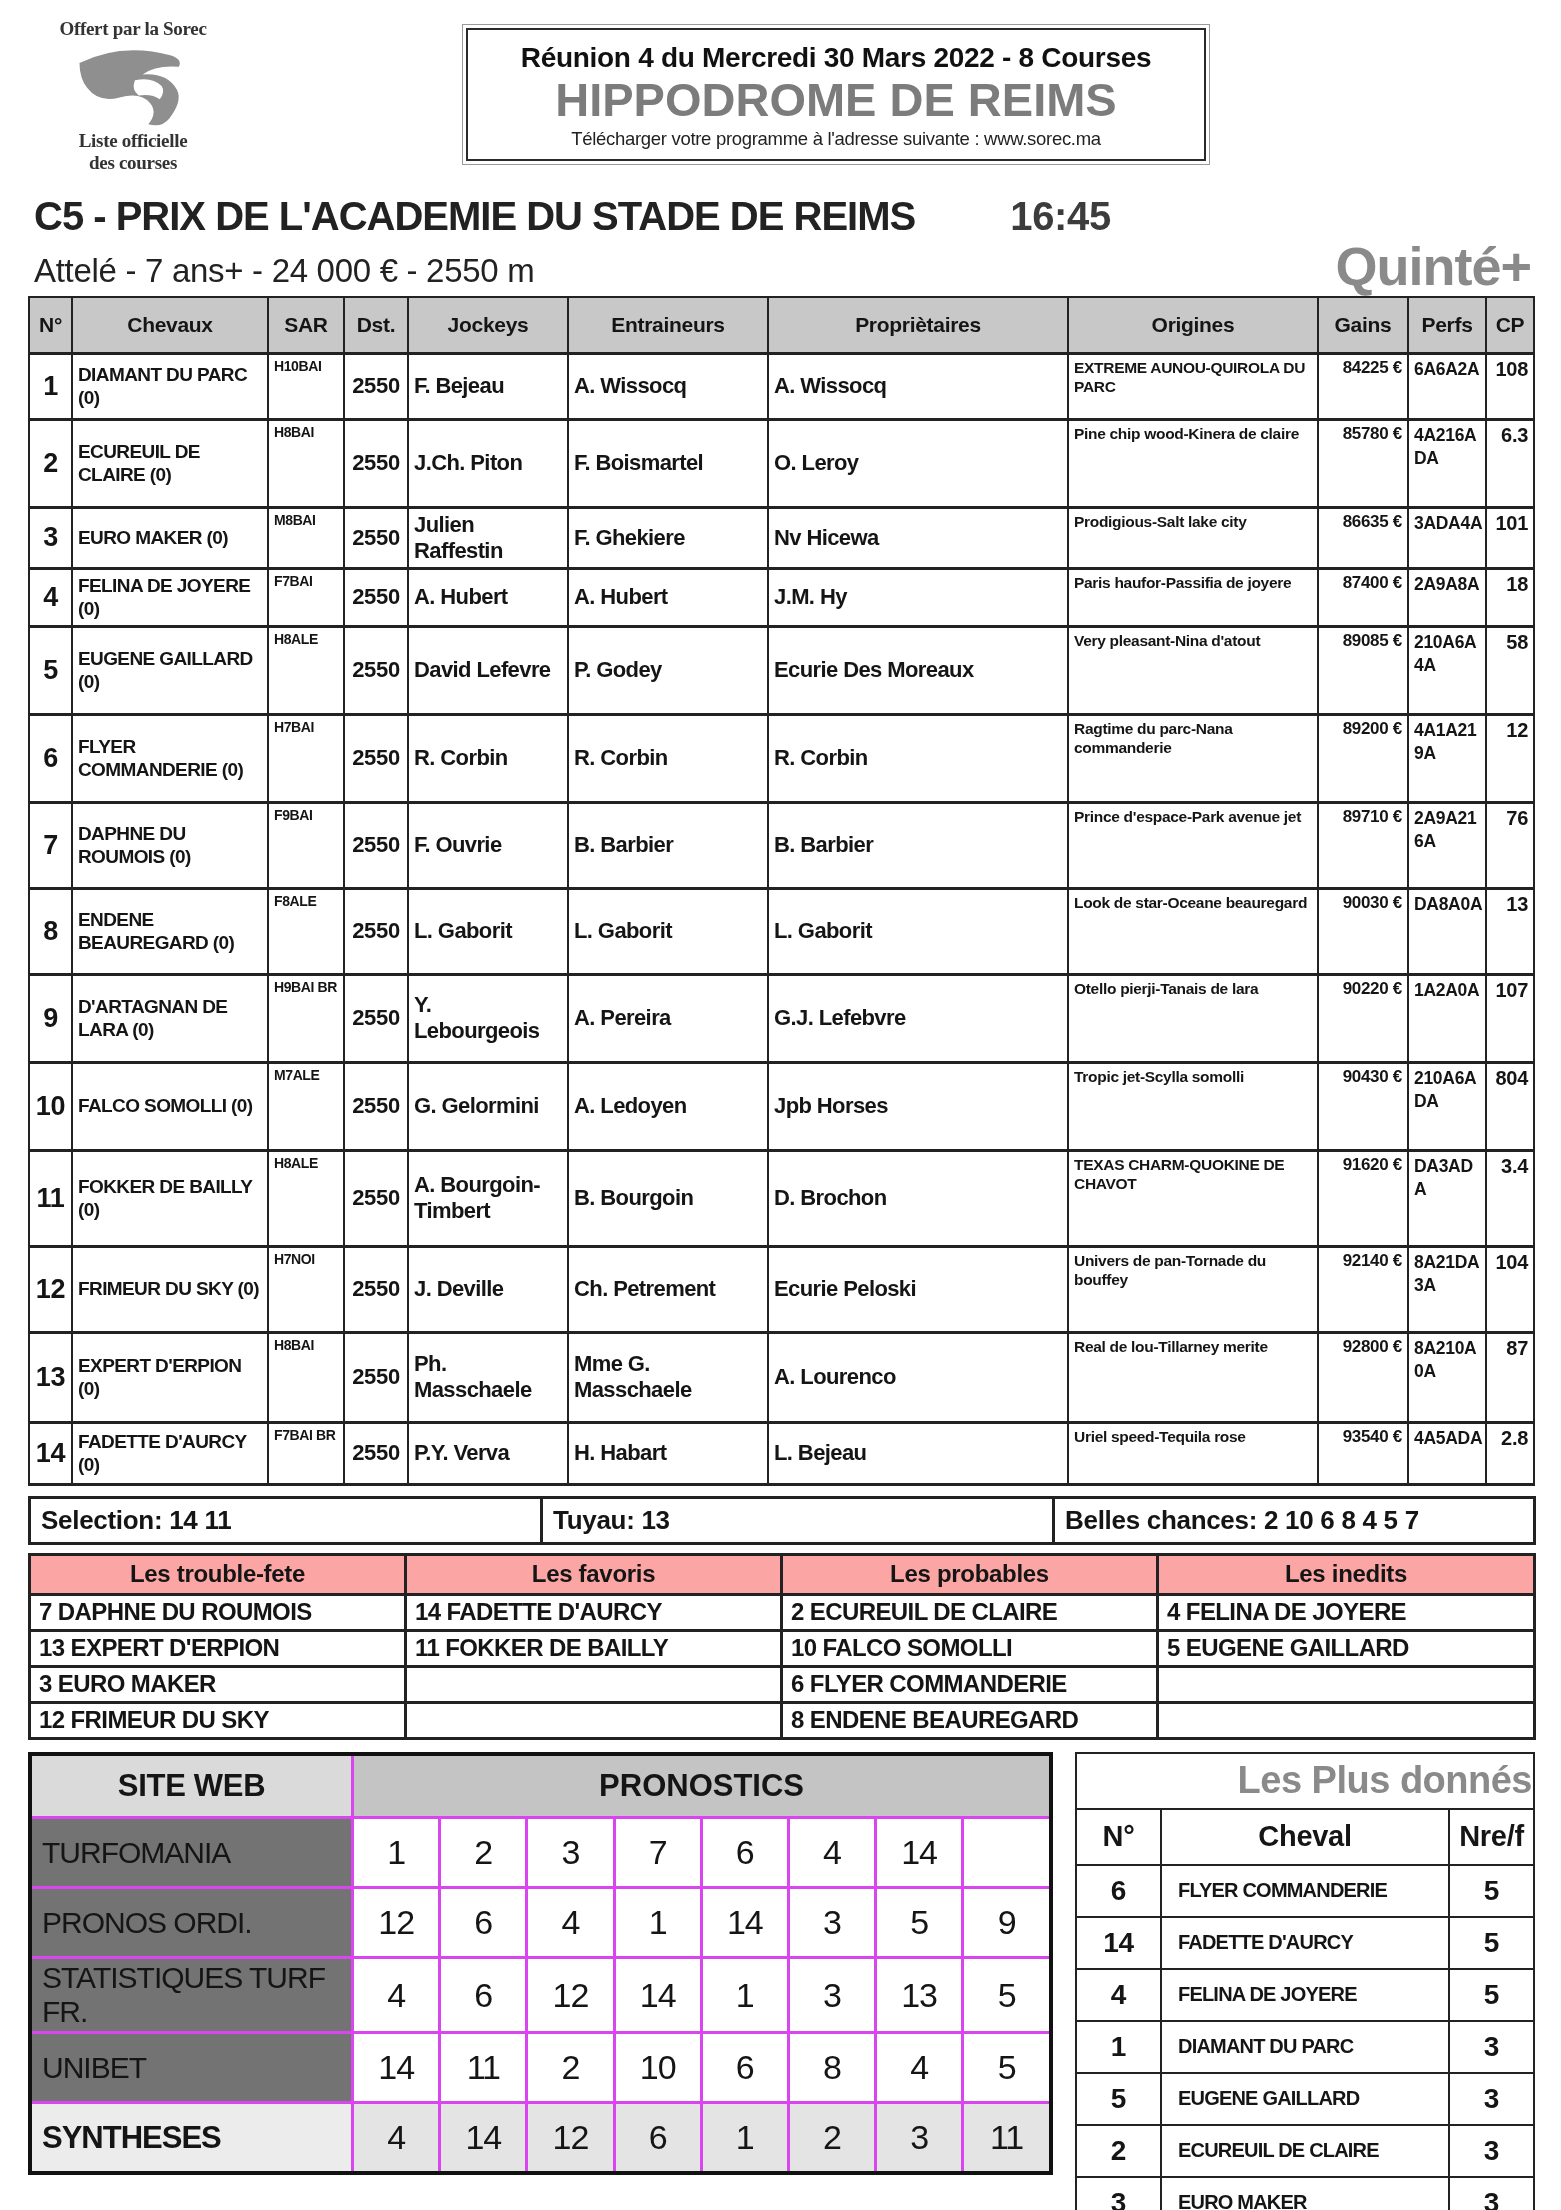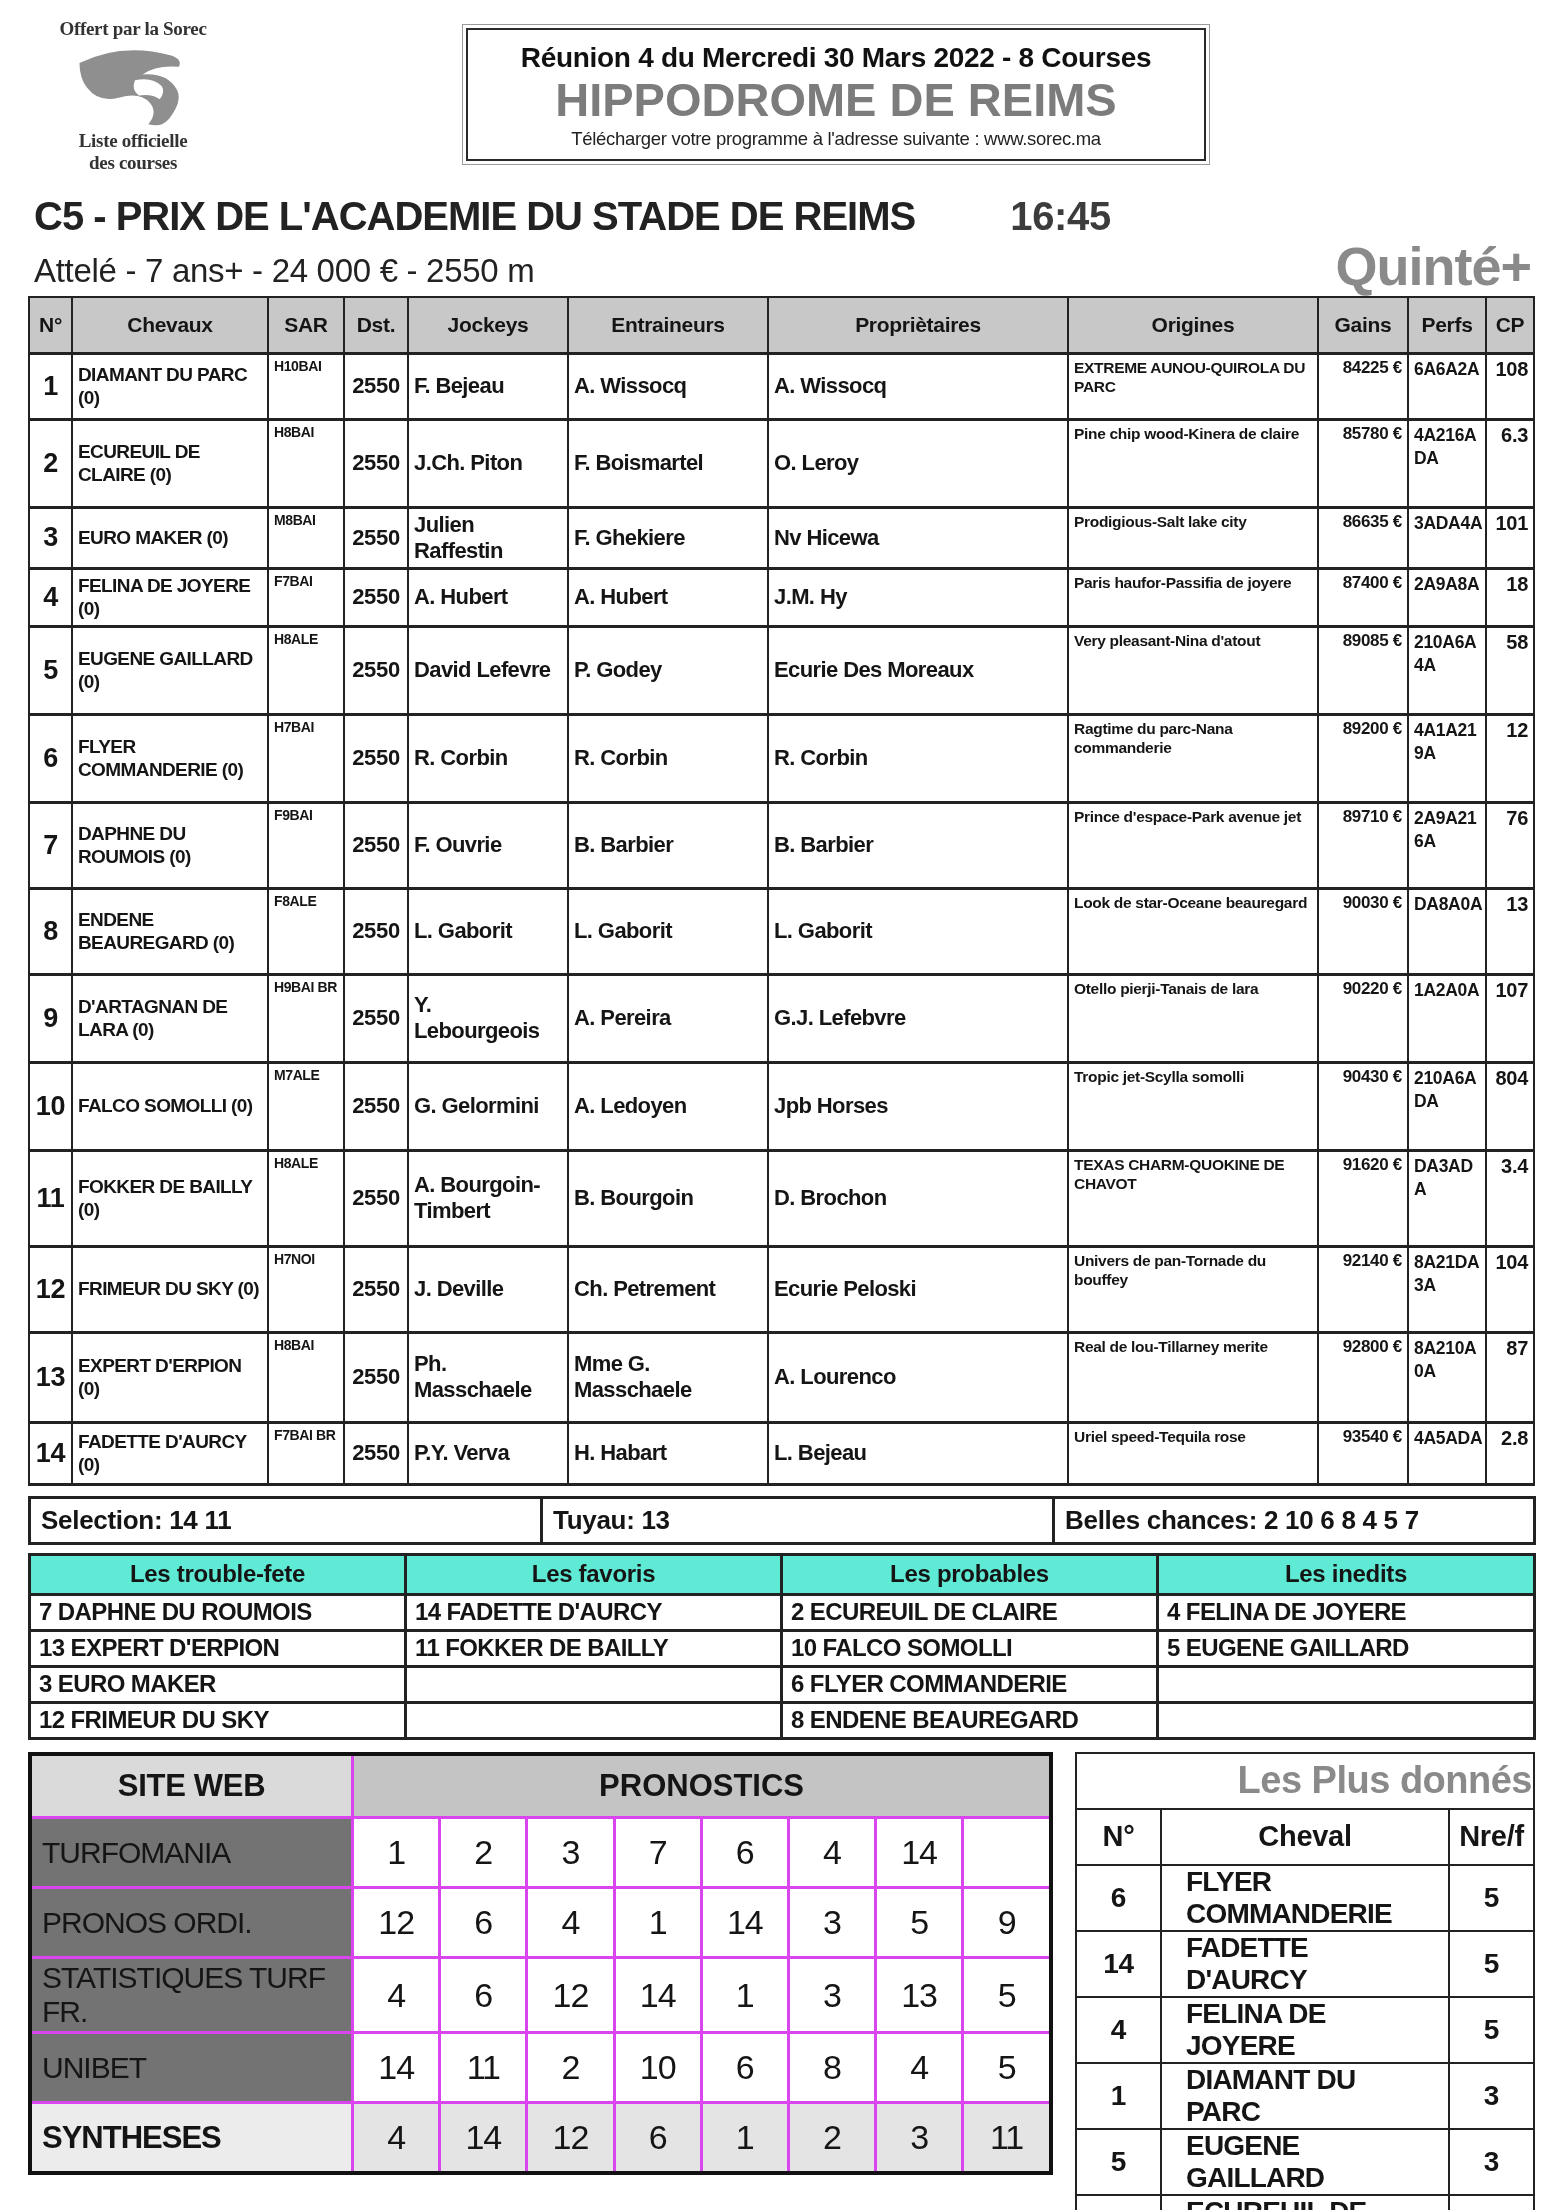--- a/index.html
+++ b/index.html
@@ -62,21 +62,21 @@
   table.selbar { border-collapse:collapse; width:1505px; margin-top:10px; table-layout:fixed; }
   table.selbar td {
     border:3px solid #222; font-size:26px; font-weight:bold;
     height:46px; padding:2px 10px; vertical-align:middle;
   }
 
   
   table.cats { border-collapse:collapse; width:1505px; margin-top:8px; table-layout:fixed; }
   table.cats th {
     border:3px solid #222; font-size:24px; font-weight:bold; height:40px; padding:1px 6px;
-    background:#5eead4; text-align:center;
+    background:#fca5a5; text-align:center;
   }
   table.cats td {
     border:3px solid #222; font-size:24px; font-weight:bold; height:36px; padding:1px 8px;
     text-align:left; vertical-align:middle; letter-spacing:-0.6px;
   }
 
   
   .bottom { display:flex; margin-top:12px; align-items:flex-start; }
   table.pronos { border-collapse:collapse; width:1026px; table-layout:fixed; border:4px solid #111; }
   table.pronos th, table.pronos td { border:3px solid #d946ef; }
@@ -86,21 +86,21 @@
   td.pick { background:#fff; font-size:34px; font-weight:normal; text-align:center; letter-spacing:-1px; }
   tr.synth td.site-label { font-weight:bold; background:#ececec; font-size:31px; }
   tr.synth td.pick { background:#e4e4e4; }
 
   .plus-wrap { margin-left:22px; width:458px; }
   table.plus { border-collapse:collapse; width:458px; table-layout:fixed; }
   table.plus th, table.plus td { border:2px solid #222; }
   th.plus-title { font-size:38px; font-weight:bold; color:#8a8a8a; height:56px; text-align:right; border-bottom:2px solid #222; letter-spacing:-0.5px; }
   th.plus-col { font-size:29px; font-weight:bold; height:56px; text-align:center; }
   td.plus-num { font-size:28px; font-weight:bold; text-align:center; height:52px; }
-  td.plus-name { font-size:28px; font-weight:bold; padding:0 24px; letter-spacing:-0.8px;border-radius:11px; }
+  td.plus-name { font-size:20px; font-weight:bold; padding:0 16px; letter-spacing:-0.8px;border-radius:11px; }
   td.plus-cnt { font-size:28px; font-weight:bold; text-align:center; }
 </style>
 </head>
 <body>
 
 <div class="page">
 
   <div class="top">
     <div class="logo">
       <div class="logo-top">Offert par la Sorec</div>

